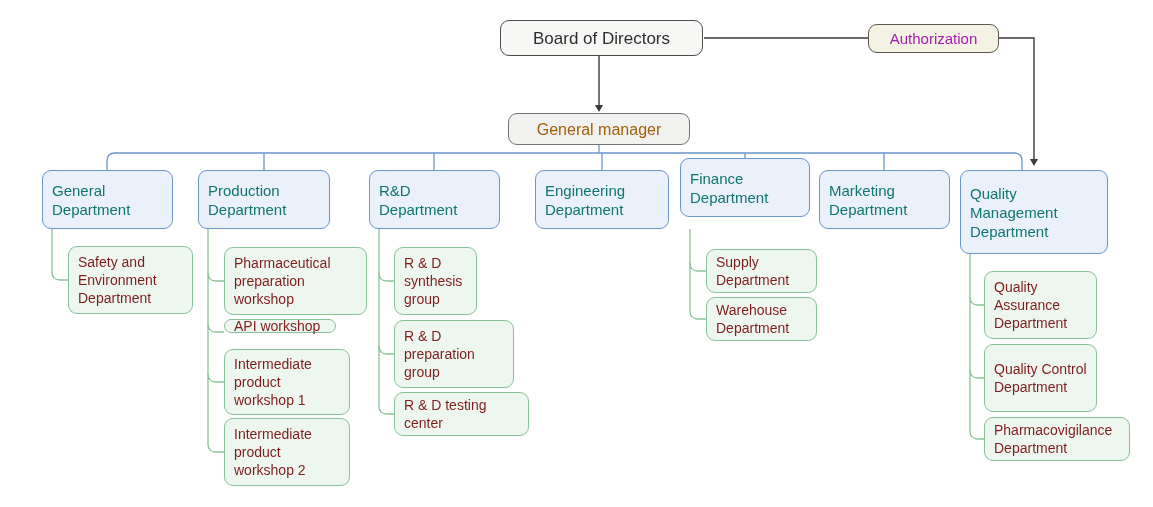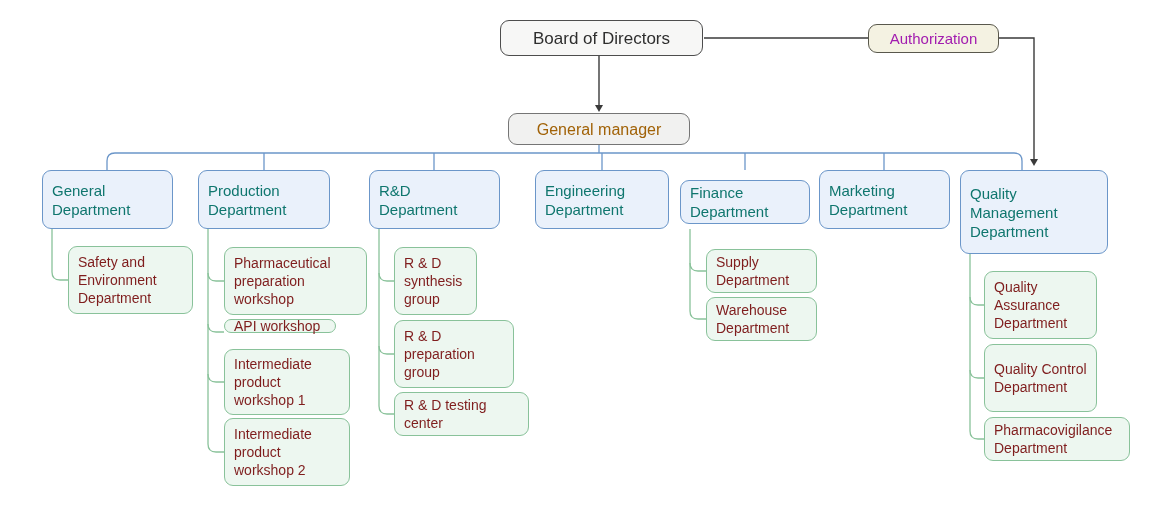--- a/index.html
+++ b/index.html
@@ -67,21 +67,21 @@
   </svg>
 
   <div class="node gray-root center" style="left:478px;top:20px;width:203px;height:36px">Board of Directors</div>
   <div class="node cream center" style="left:846px;top:24px;width:131px;height:29px">Authorization</div>
   <div class="node gray-mgr center" style="left:486px;top:113px;width:182px;height:32px">General manager</div>
 
   <div class="node blue left" style="left:20px;top:170px;width:131px;height:59px">General Department</div>
   <div class="node blue left" style="left:176px;top:170px;width:132px;height:59px">Production Department</div>
   <div class="node blue left" style="left:347px;top:170px;width:131px;height:59px">R&amp;D Department</div>
   <div class="node blue left" style="left:513px;top:170px;width:134px;height:59px">Engineering Department</div>
-  <div class="node blue left" style="left:658px;top:180px;width:130px;height:44px">Finance Department</div>
+  <div class="node blue left" style="left:658px;top:158px;width:130px;height:59px">Finance Department</div>
   <div class="node blue left" style="left:797px;top:170px;width:131px;height:59px">Marketing Department</div>
   <div class="node blue left" style="left:938px;top:170px;width:148px;height:84px">Quality Management Department</div>
 
   <div class="node green left" style="left:46px;top:246px;width:125px;height:68px">Safety and Environment Department</div>
 
   <div class="node green left" style="left:202px;top:247px;width:143px;height:68px">Pharmaceutical preparation workshop</div>
   <div class="node green left" style="left:202px;top:319px;width:112px;height:14px">API workshop</div>
   <div class="node green left" style="left:202px;top:349px;width:126px;height:66px">Intermediate product workshop 1</div>
   <div class="node green left" style="left:202px;top:418px;width:126px;height:68px">Intermediate product workshop 2</div>
 

